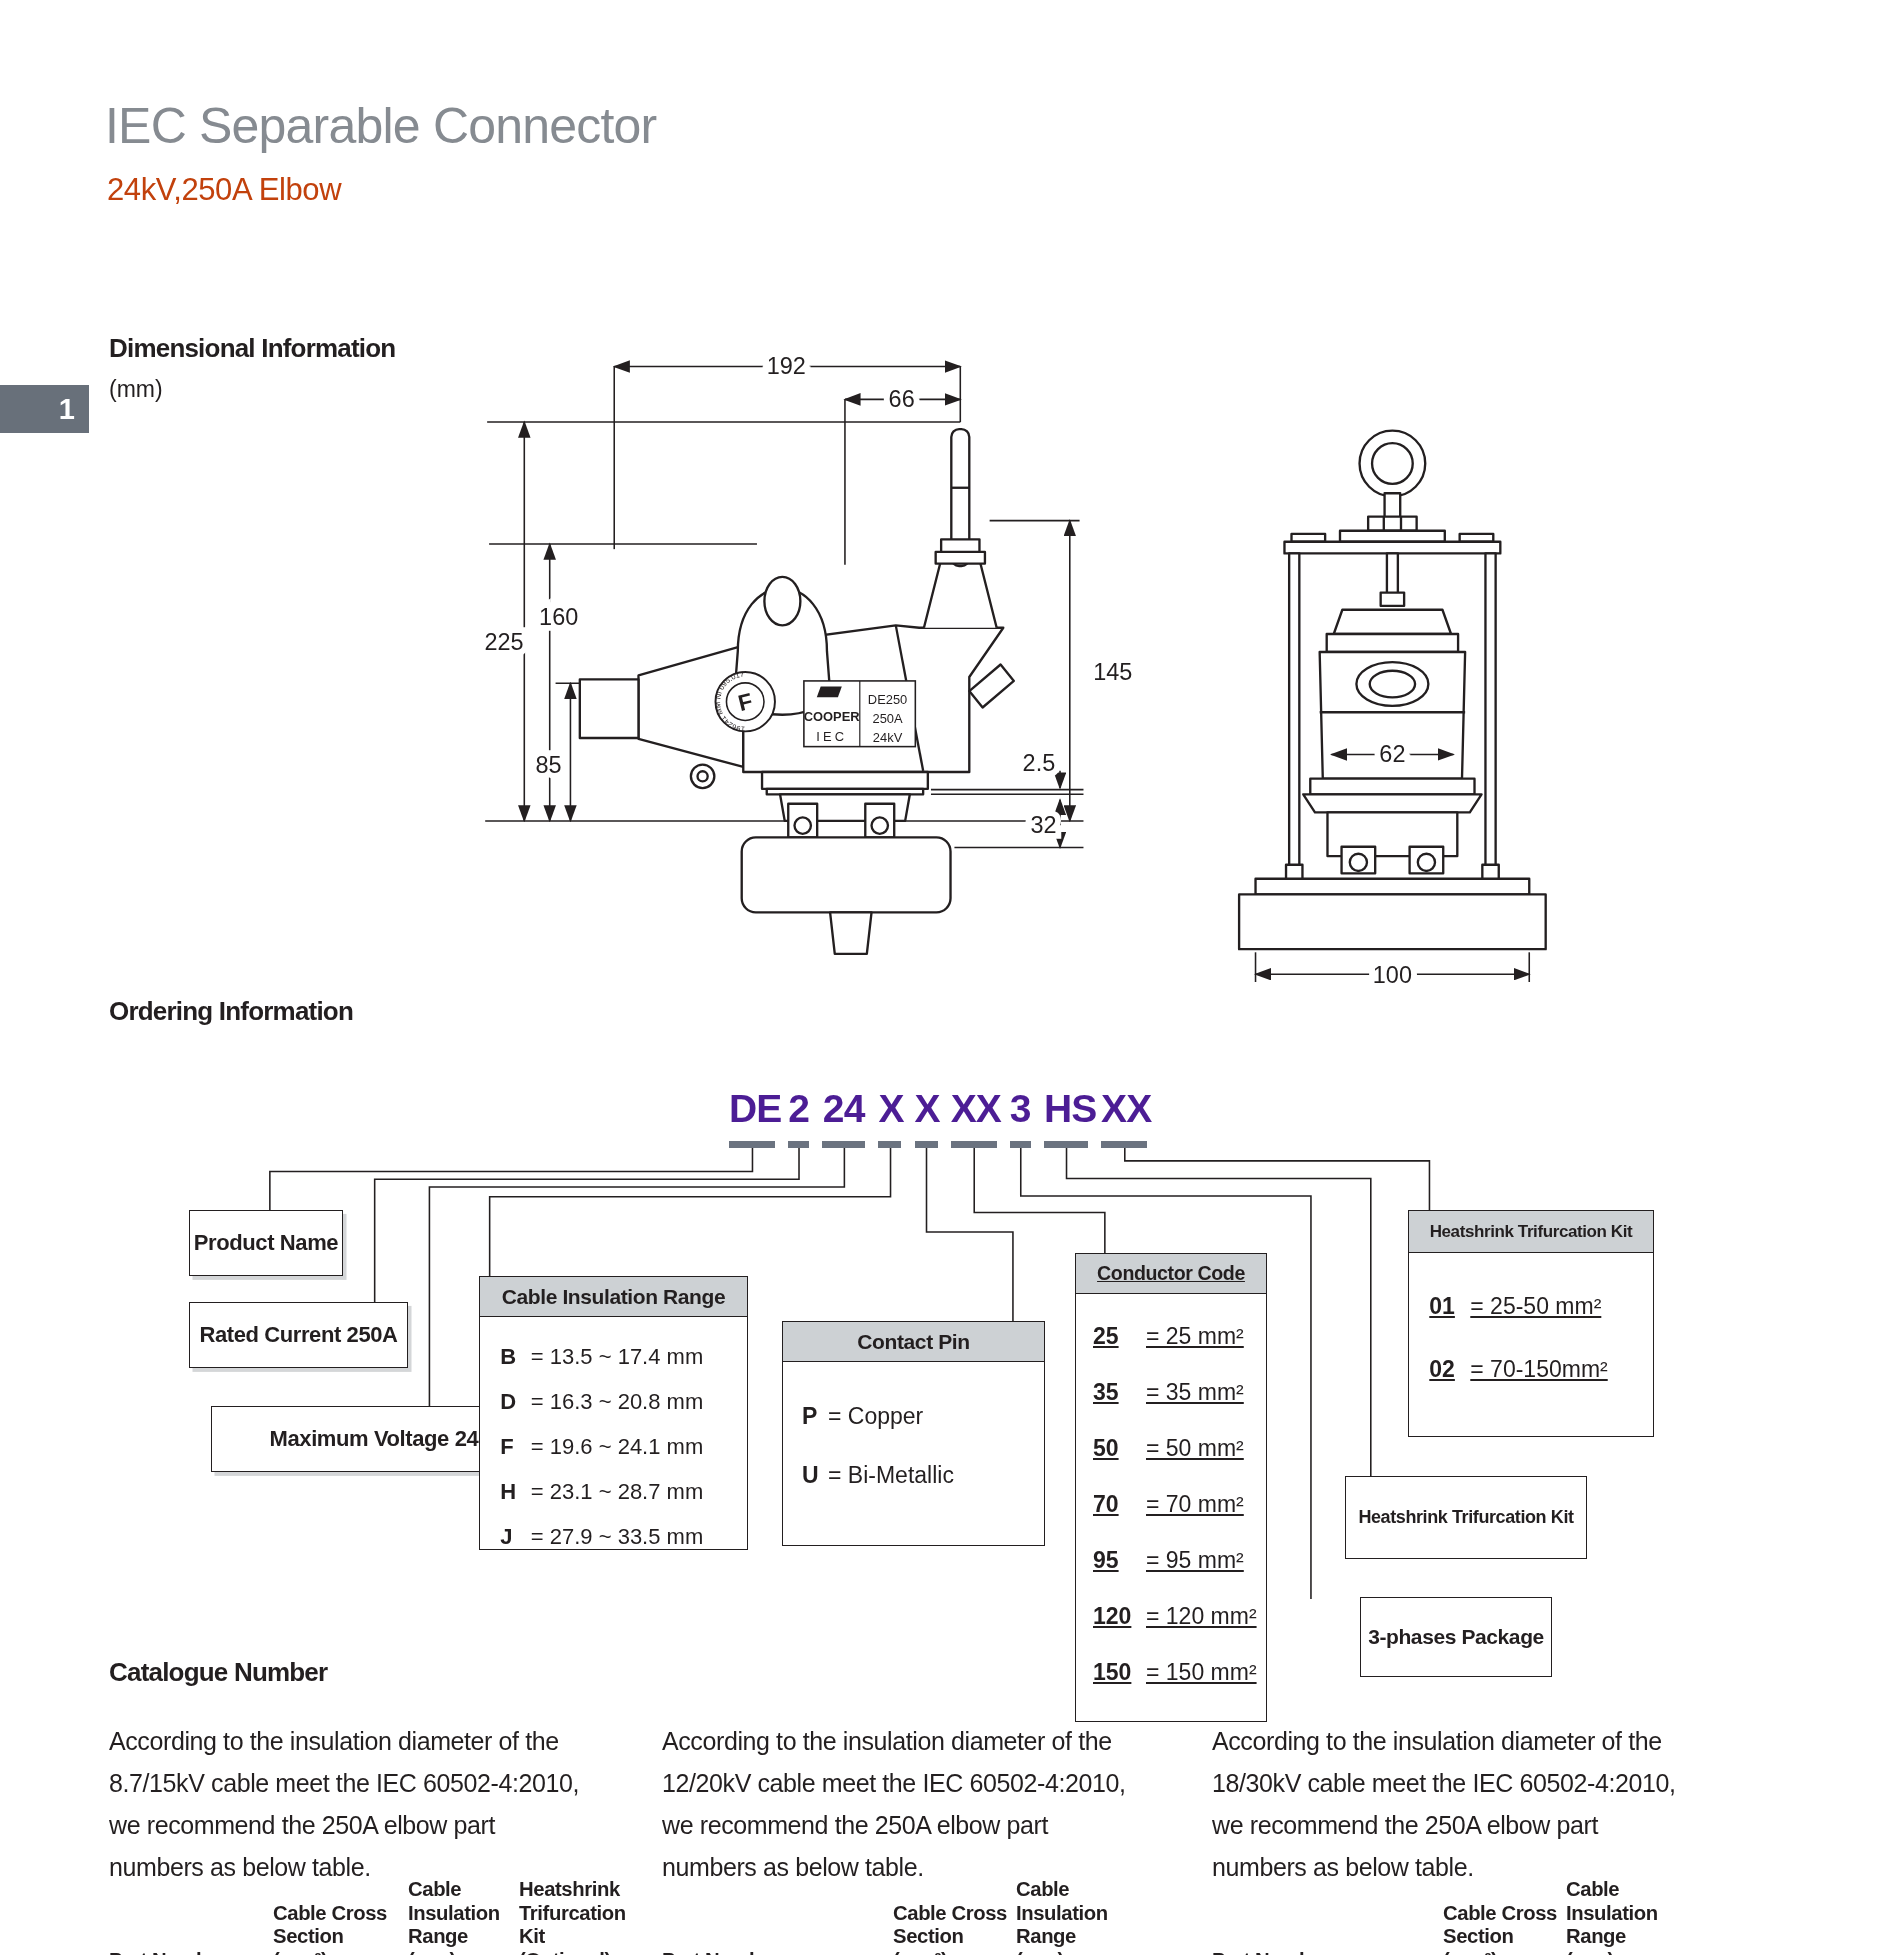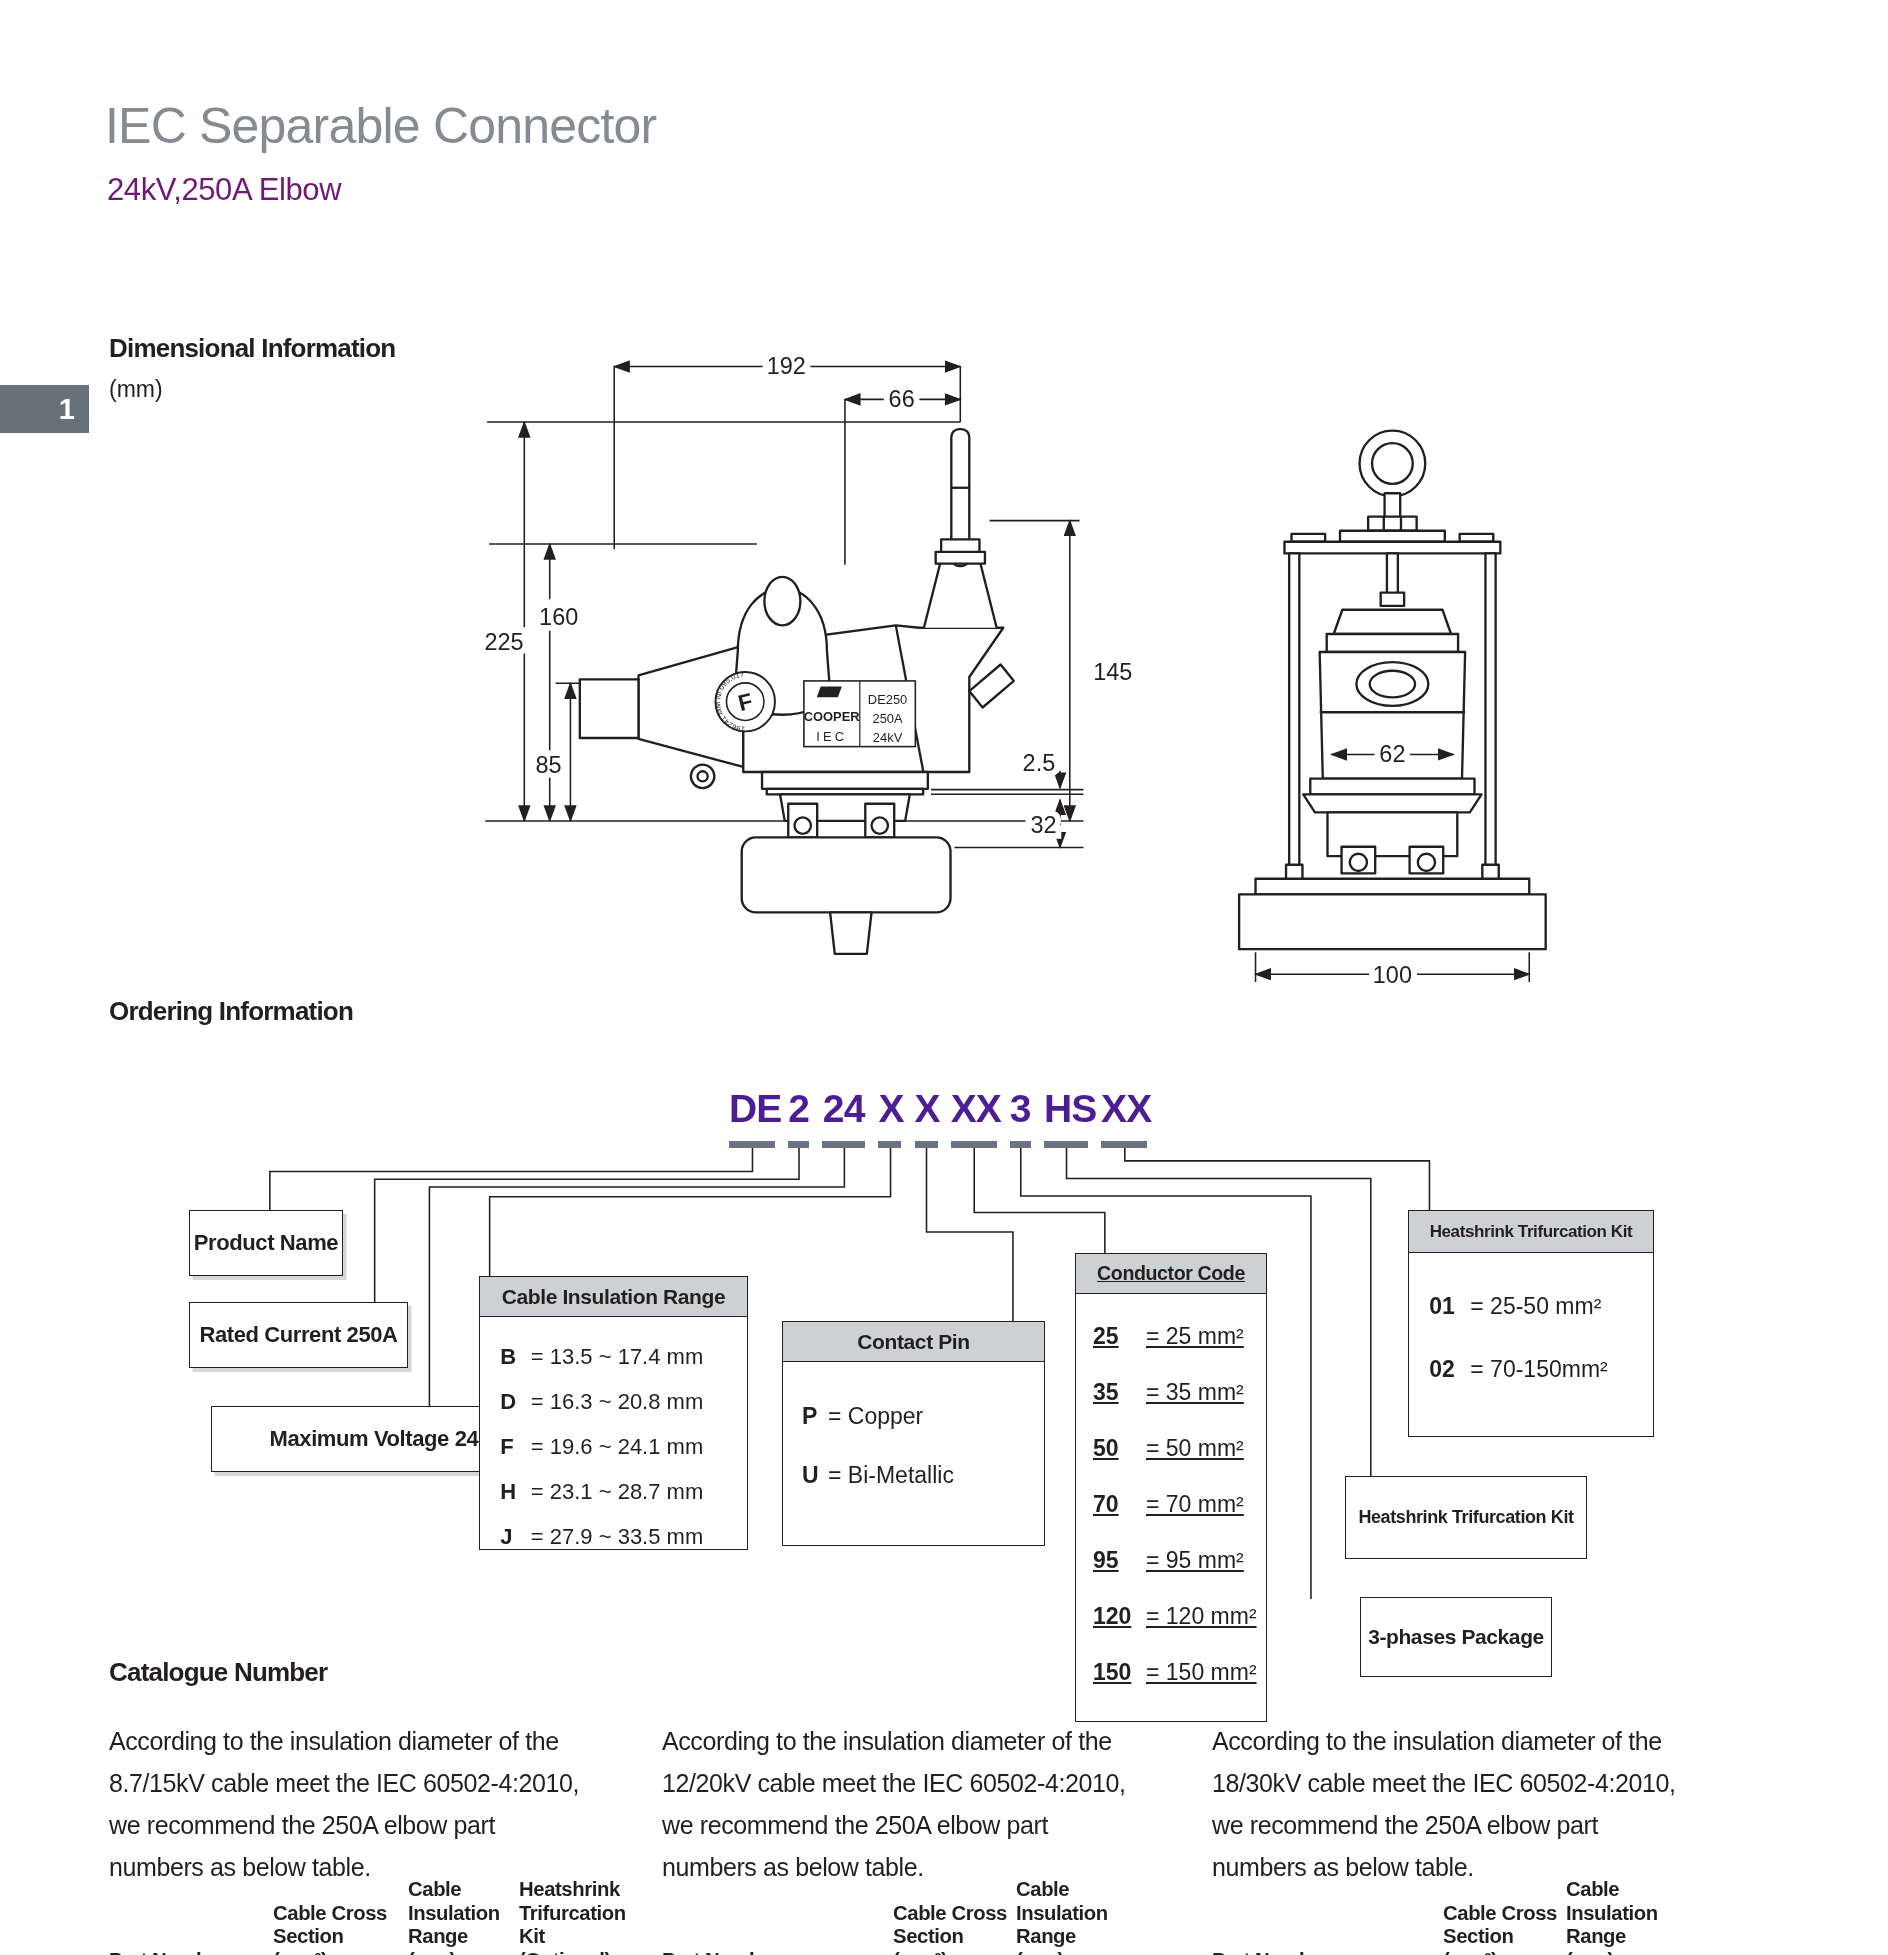--- a/index.html
+++ b/index.html
@@ -4,21 +4,21 @@
 <style>
   html,body{margin:0;padding:0;}
   body{
     width:1889px;height:2581px;position:relative;background:#ffffff;
     font-family:"Liberation Sans", sans-serif;color:#231f20;overflow:hidden;
   }
   .abs{position:absolute;}
 
   
   .page-title{left:105px;top:98px;font-size:50px;letter-spacing:-0.8px;color:#868b91;line-height:1.12;}
-  .page-subtitle{left:107px;top:172px;font-size:31px;letter-spacing:-0.4px;color:#701a75;}
+  .page-subtitle{left:107px;top:172px;font-size:31px;letter-spacing:-0.4px;color:#c2410c;}
   .side-tab{left:0;top:385px;width:89px;height:48px;background:#68707a;color:#fff;
     font-size:29px;font-weight:bold;text-align:right;line-height:48px;padding-right:14px;box-sizing:border-box;}
   .section-heading{font-size:26px;font-weight:bold;letter-spacing:-0.8px;color:#231f20;}
   .h-dim{left:109px;top:333px;}
   .h-ord{left:109px;top:996px;}
   .h-cat{left:109px;top:1657px;}
   .mm-label{left:109px;top:376px;font-size:23px;}
 
   
   #drawings{left:450px;top:332px;}
@@ -50,21 +50,21 @@
   .box-insulation .opt-key{min-width:30.5px;}
   .box-pin .box-header{height:39px;font-size:21px;}
   .box-pin .opt-body{padding:25px 0 0 19px;}
   .box-pin .opt-row{line-height:59px;font-size:23px;}
   .box-pin .opt-key{min-width:26px;}
   .box-conductor .box-header{height:39px;font-size:19.6px;}
   .box-conductor .opt-body{padding:14px 0 0 17px;}
   .box-conductor .opt-row{line-height:56px;font-size:23px;}
   .box-conductor .opt-key{min-width:53px;}
   .box-kit .box-header{height:41px;font-size:17px;}
-  .box-kit .opt-body{padding:22px 0 0 20.3px;}
+  .box-kit .opt-body{padding:22px 0 0 20.3px;text-decoration:underline;}
   .box-kit .opt-row{line-height:63px;font-size:23px;}
   .box-kit .opt-key{min-width:41px;}
   .box-hs-label{font-size:18px;}
   .box-3ph{font-size:21px;}
 
   
   .cat-col{position:absolute;top:1720px;width:544px;height:704px;}
   .intro-line{font-size:25px;line-height:42px;letter-spacing:-0.4px;}
   .cat-table{position:absolute;top:153px;left:0;}
   .thead{display:grid;align-items:end;min-height:99px;padding-bottom:4.7px;

